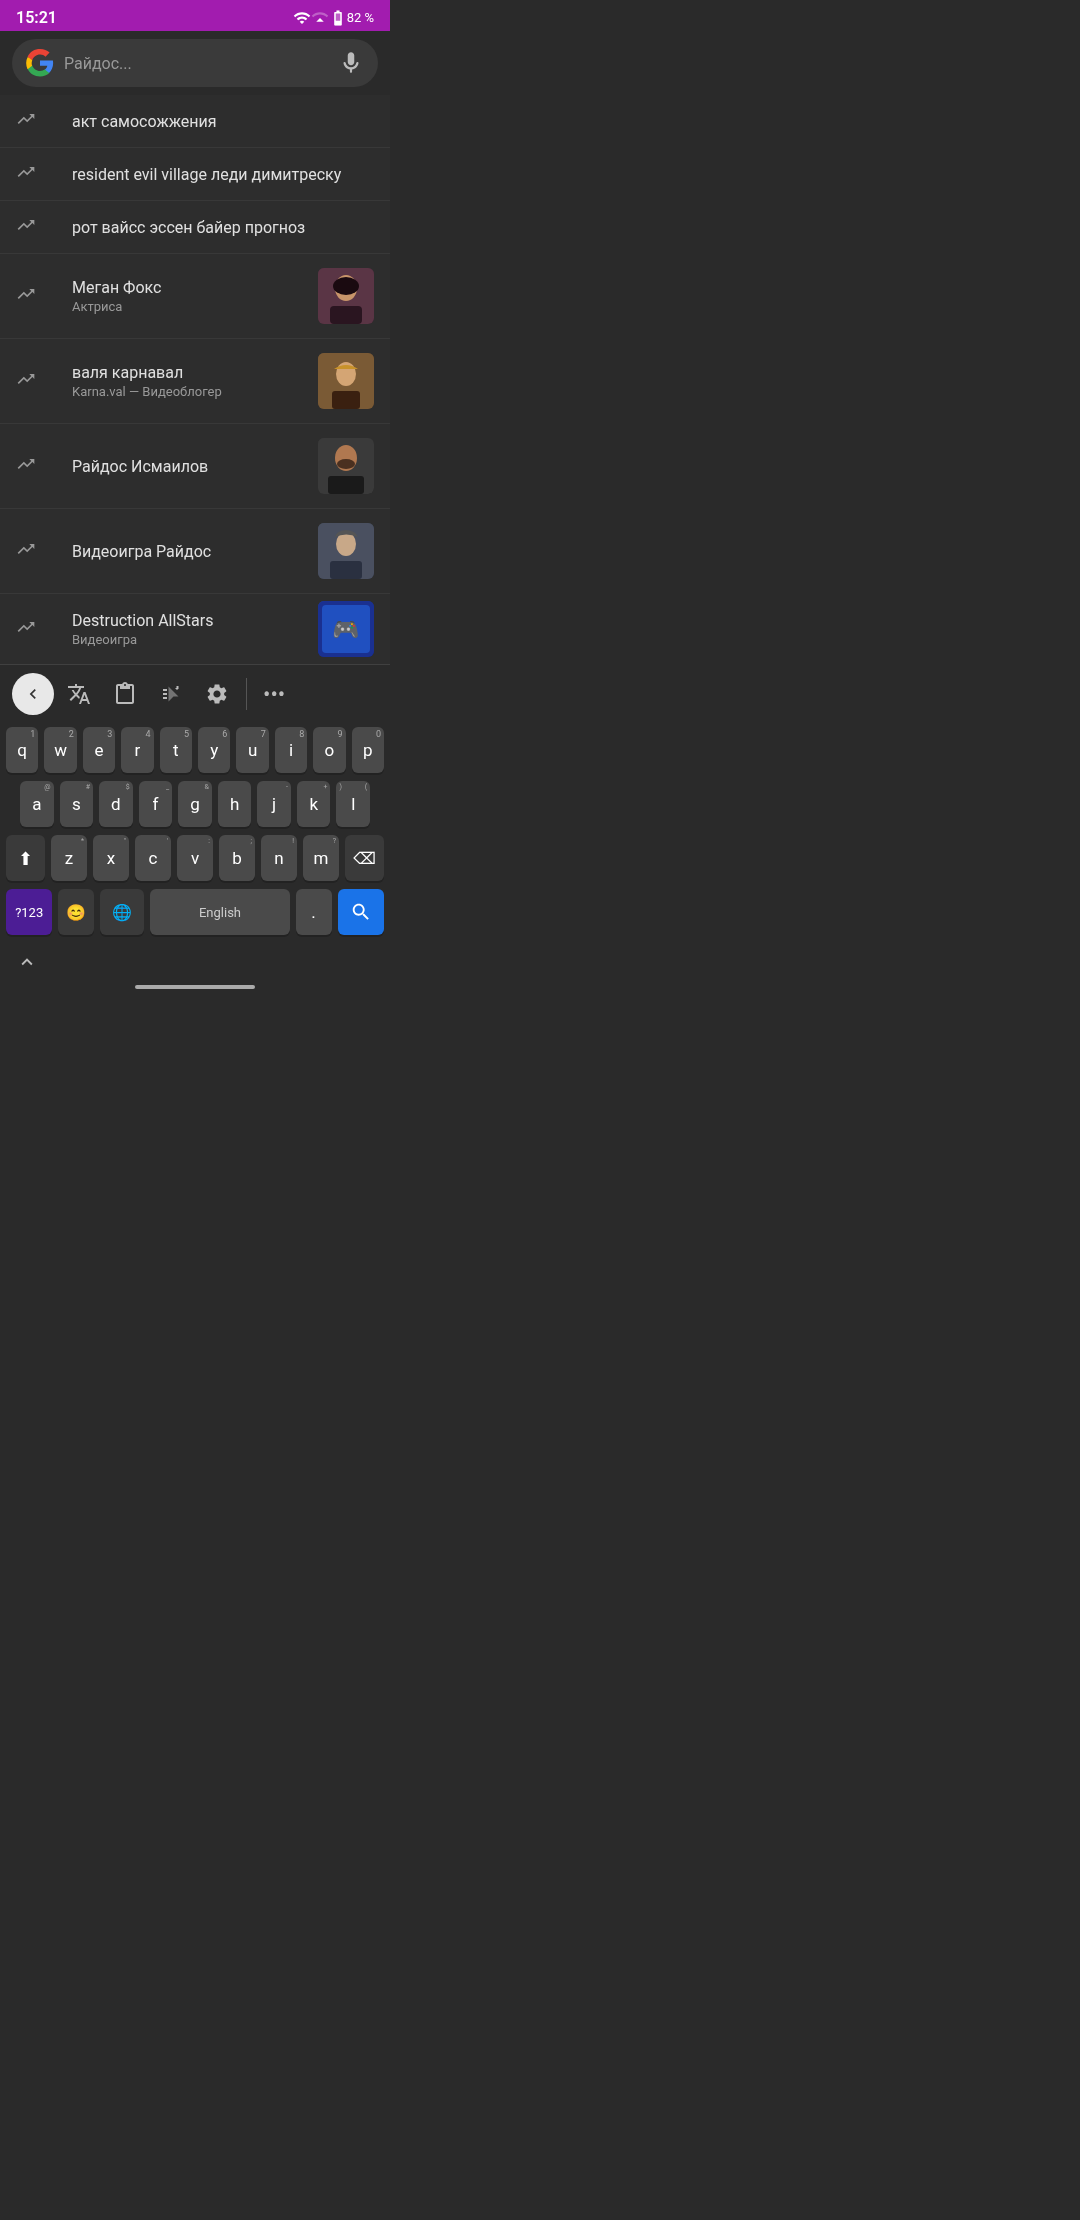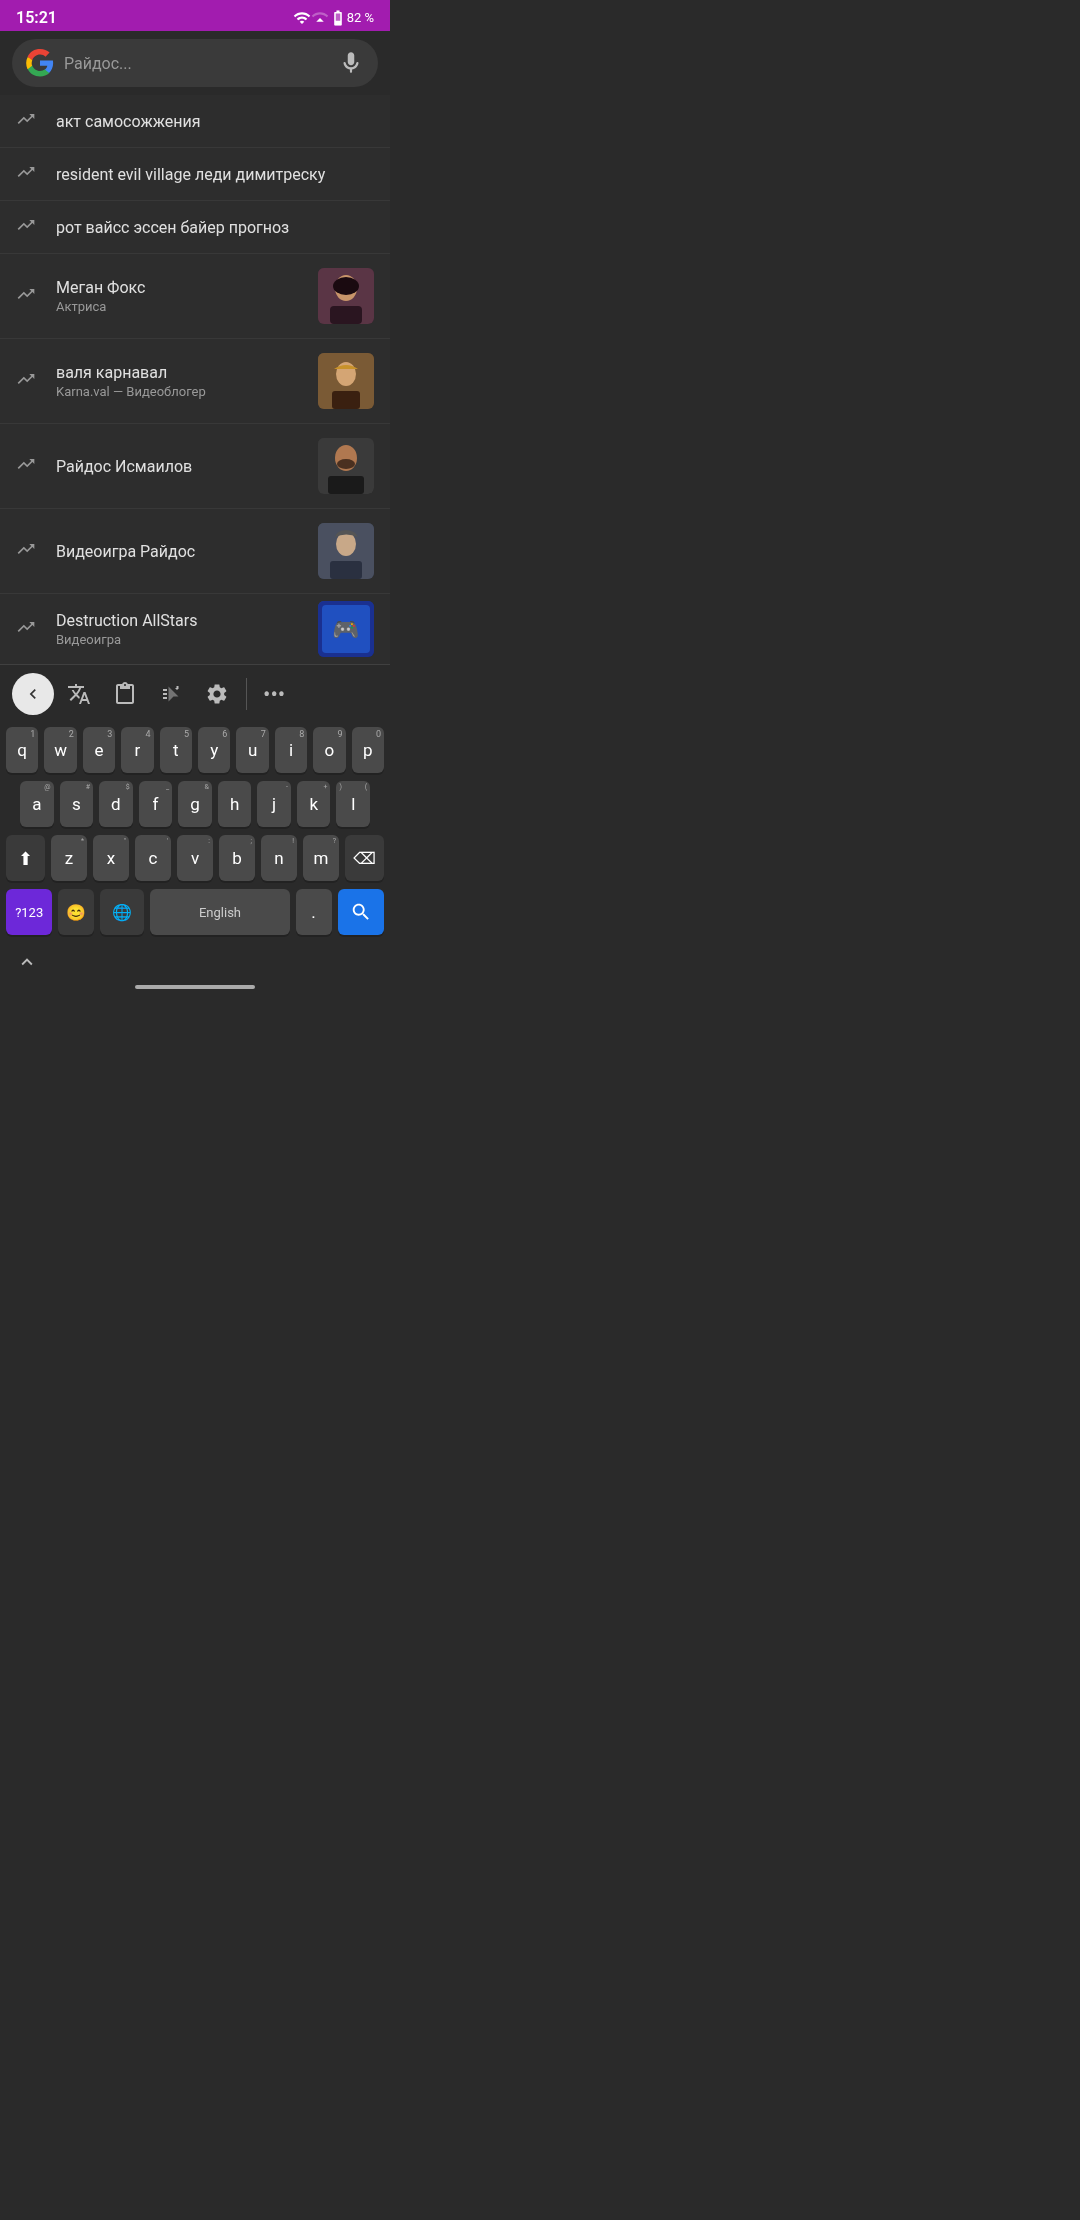--- a/index.html
+++ b/index.html
@@ -72,21 +72,21 @@
     }
 
     
     .results-container {
       background: #2d2d2d;
     }
     .result-item {
       display: flex;
       align-items: center;
       padding: 14px 16px;
-      gap: 16px;
+      gap: 32px;
       border-bottom: 1px solid #383838;
       cursor: pointer;
     }
     .trend-icon {
       color: #aaa;
       font-size: 18px;
       flex-shrink: 0;
       width: 24px;
     }
     .result-text-area {
@@ -200,21 +200,21 @@
     .key-shift {
       background: #3a3a3a;
       max-width: 52px;
     }
     .key-delete {
       background: #3a3a3a;
       max-width: 52px;
       font-size: 16px;
     }
     .key-num-special {
-      background: #6d28d9;
+      background: #4c1d95;
       font-size: 13px;
       max-width: 60px;
       border-radius: 6px;
     }
     .key-space {
       background: #4a4a4a;
       max-width: none;
       flex: 3;
       font-size: 13px;
       color: #ccc;

